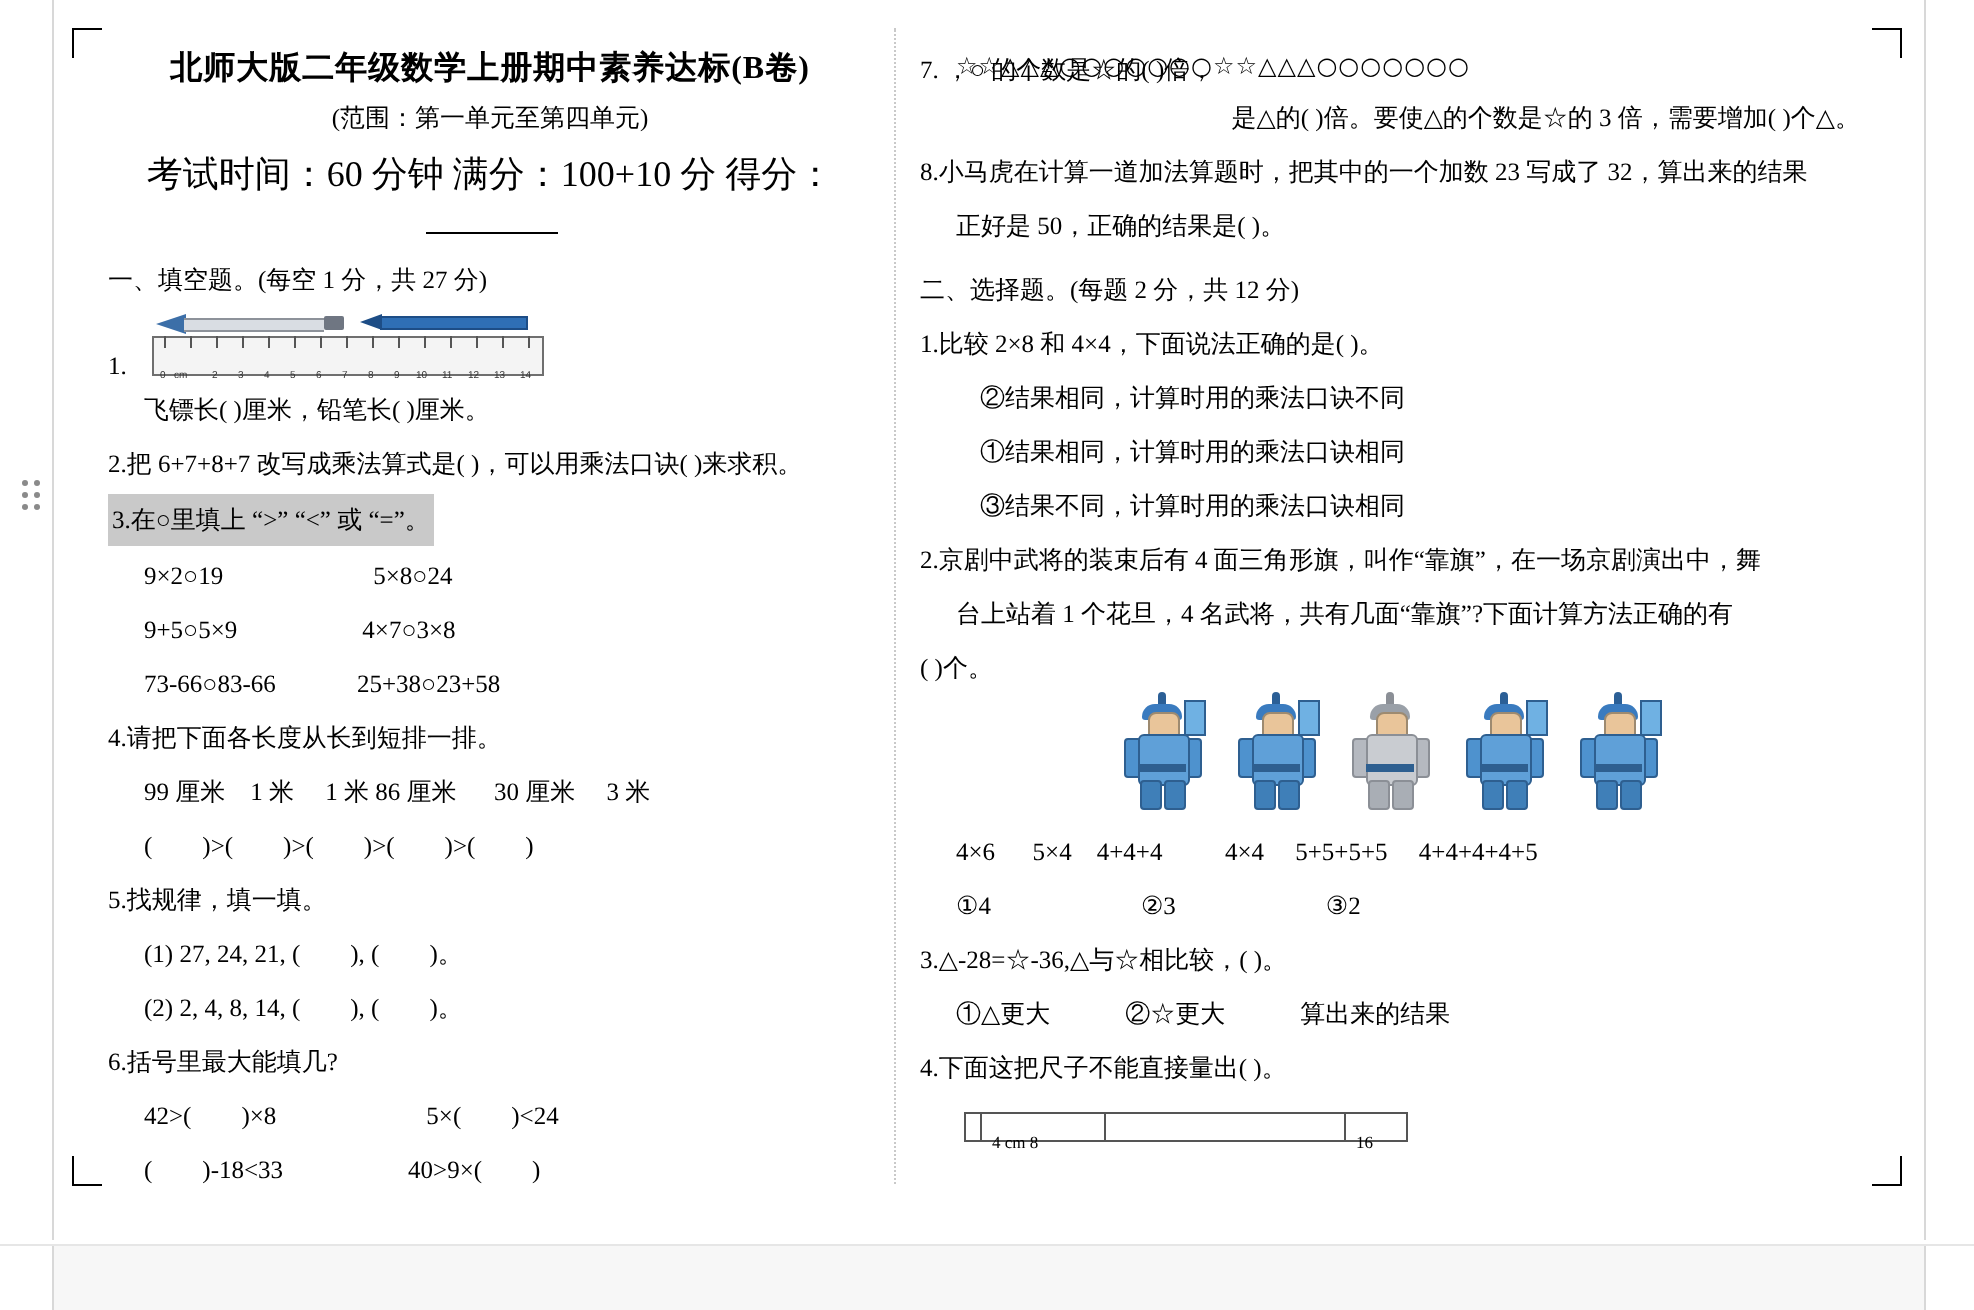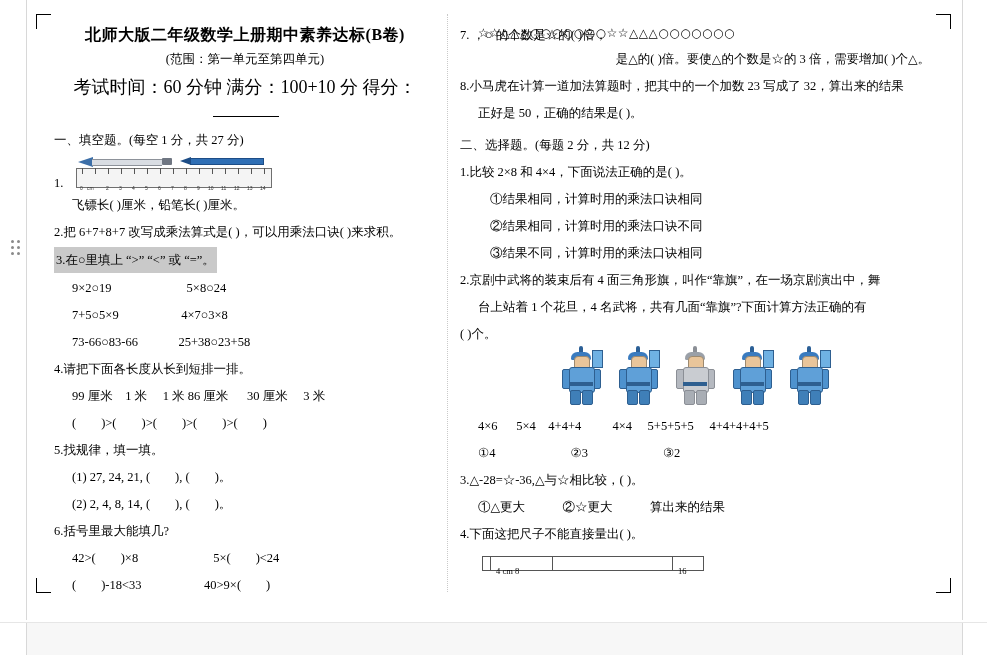--- a/index.html
+++ b/index.html
@@ -447,21 +447,21 @@
       </div>
       <div class="q q-indent">飞镖长(      )厘米，铅笔长(      )厘米。</div>
     </div>
 
     <div class="q">2.把 6+7+8+7 改写成乘法算式是(          )，可以用乘法口诀(          )来求积。</div>
 
     <div class="q">
       <span class="highlight">3.在○里填上 “&gt;” “&lt;” 或 “=”。</span>
     </div>
     <div class="q q-indent sp-row">9×2○19                        5×8○24</div>
-    <div class="q q-indent sp-row">7+5○5×9                    4×7○3×8</div>
+    <div class="q q-indent sp-row">9+5○5×9                    4×7○3×8</div>
     <div class="q q-indent sp-row">73-66○83-66             25+38○23+58</div>
 
     <div class="q">4.请把下面各长度从长到短排一排。</div>
     <div class="q q-indent sp-row">99 厘米    1 米     1 米 86 厘米      30 厘米     3 米</div>
     <div class="q q-indent sp-row">(        )&gt;(        )&gt;(        )&gt;(        )&gt;(        )</div>
 
     <div class="q">5.找规律，填一填。</div>
     <div class="q q-indent sp-row">(1) 27, 24, 21, (        ), (        )。</div>
     <div class="q q-indent sp-row">(2) 2, 4, 8, 14, (        ), (        )。</div>
 
@@ -480,22 +480,22 @@
       <span class="symrow" style="position:absolute;left:18px;top:0;">☆☆△△△○○○○○○○☆☆△△△○○○○○○○</span>
     </div>
     <div class="q q-indent" style="margin-top:26px;text-align:right;">是△的(      )倍。要使△的个数是☆的 3 倍，需要增加(      )个△。</div>
 
     <div class="q">8.小马虎在计算一道加法算题时，把其中的一个加数 23 写成了 32，算出来的结果</div>
     <div class="q q-indent">正好是 50，正确的结果是(          )。</div>
 
     <div class="sec-head">二、选择题。(每题 2 分，共 12 分)</div>
 
     <div class="q">1.比较 2×8 和 4×4，下面说法正确的是(        )。</div>
+    <div class="q q-indent2">②结果相同，计算时用的乘法口诀不同</div>
     <div class="q q-indent2">①结果相同，计算时用的乘法口诀相同</div>
-    <div class="q q-indent2">②结果相同，计算时用的乘法口诀不同</div>
     <div class="q q-indent2">③结果不同，计算时用的乘法口诀相同</div>
 
     <div class="q">2.京剧中武将的装束后有 4 面三角形旗，叫作“靠旗”，在一场京剧演出中，舞</div>
     <div class="q q-indent">台上站着 1 个花旦，4 名武将，共有几面“靠旗”?下面计算方法正确的有</div>
     <div class="q">(        )个。</div>
 
     <div class="fig-soldiers">
       <span class="soldier">
         <span class="plume"></span><span class="helmet"></span><span class="head"></span>
         <span class="flag"></span><span class="armL"></span><span class="armR"></span>

